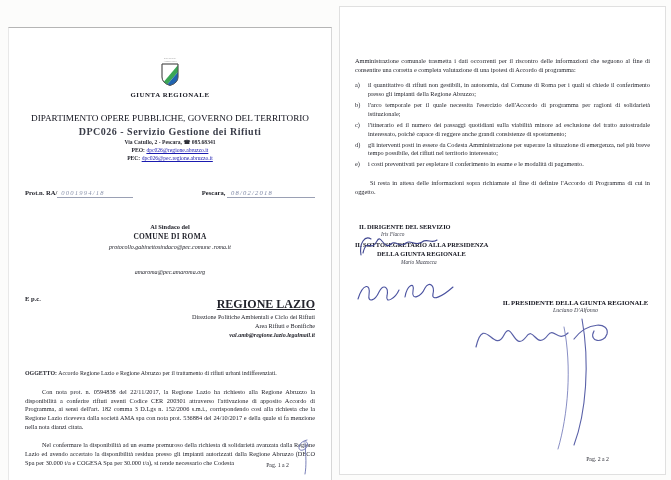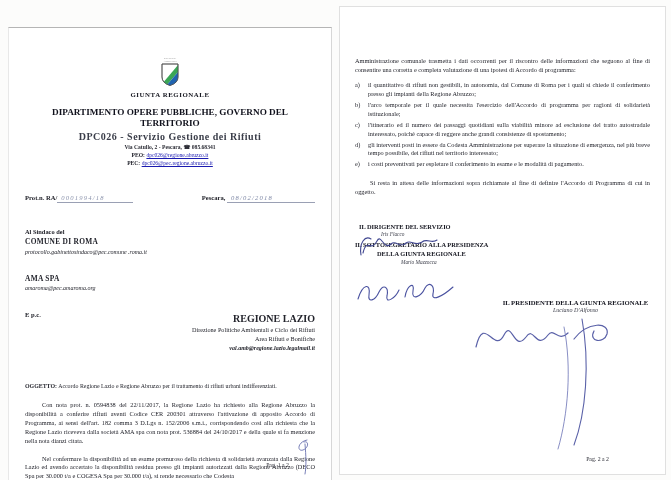--- a/index.html
+++ b/index.html
@@ -17,42 +17,42 @@
   }
   .page-right{
     left:339px;top:6px;width:327px;height:469px;
     border:1px solid #e0e0e0;
     padding:0 15px;
   }
   
   .hdr{ text-align:center; margin-top:28px;}
   .emblem{display:block;margin:0 auto;}
   .org{font-size:6.8px;font-weight:bold;letter-spacing:.6px;margin-top:3px;color:#15161f;}
-  .dept{font-size:9.2px;font-weight:bold;line-height:1.2;margin-top:9px;color:#10111c;text-align:center;}
+  .dept{font-size:9.2px;font-weight:normal;line-height:1.2;margin-top:15px;color:#10111c;text-align:center;}
   .service{font-size:10px;font-weight:bold;letter-spacing:.5px;color:#3a3d49;margin-top:2px;}
   .addr{font-size:5.6px;font-weight:bold;color:#2b2c35;margin-top:2px;}
   .maillines{font-size:5.6px;margin-top:1px;line-height:1.5;}
   .maillines b{color:#1c1d27;}
   .link{color:#1a1ab0;text-decoration:underline;}
   
   .protrow{display:flex;justify-content:space-between;margin-top:26px;font-size:6.6px;font-weight:bold;}
   .hand{
     font-style:italic;font-weight:normal;letter-spacing:1.2px;
     color:#8b93ac;border-bottom:.8px solid #9aa0b4;padding:0 6px 1px 4px;min-width:66px;display:inline-block;
   }
   .hand.date{color:#7d87a5;min-width:78px;}
   
-  .recip{text-align:left;margin-top:24px;line-height:1.5;}
+  .recip{text-align:center;margin-top:24px;line-height:1.5;}
   .recip .to-small{font-size:6.4px;font-weight:bold;}
   .recip .to-big{font-size:7.4px;font-weight:bold;letter-spacing:.3px;}
   .recip .mail{font-size:6px;font-style:italic;}
   .gap1{height:16px;}
   .epc{font-size:6.6px;font-weight:bold;margin-top:18px;}
   .recip2{text-align:right;margin-top:-6px;line-height:1.45;}
-  .recip2 .to-big{font-size:10px;font-weight:bold;}
+  .recip2 .to-big{font-size:12px;font-weight:bold;text-decoration:underline;}
   .recip2 .ln{font-size:6.2px;}
   .recip2 .mail{font-size:6px;font-style:italic;font-weight:bold;}
   
   .subject{margin-top:30px;font-size:5.9px;white-space:nowrap;overflow:hidden;}
   .subject b{text-decoration:underline;}
   .para{font-size:6.3px;line-height:1.42;text-align:justify;text-indent:17px;margin-top:9px;}
   .pagefoot{position:absolute;font-size:5.8px;color:#2b2c35;}
   .pf-left{right:42px;bottom:12px;}
   .pf-right{right:56px;bottom:12px;}
   .paraph{position:absolute;right:18px;bottom:4px;}
@@ -120,21 +120,20 @@
     <div>
       <span>Pescara,</span> <span class="hand date">08/02/2018</span>
     </div>
   </div>
 
   <div class="recip">
     <div class="to-small">Al Sindaco del</div>
     <div class="to-big">COMUNE DI ROMA</div>
     <div class="mail">protocollo.gabinettosindaco@pec.comune .roma.it</div>
     <div class="gap1"></div>
-    <div class="to-big">AMA SPA</div>
     <div class="mail">amaroma@pec.amaroma.org</div>
   </div>
 
   <div class="epc">E p.c.</div>
 
   <div class="recip2">
     <div class="to-big">REGIONE LAZIO</div>
     <div class="ln">Direzione Politiche Ambientali e Ciclo dei Rifiuti</div>
     <div class="ln">Area Rifiuti e Bonifiche</div>
     <div class="mail">val.amb@regione.lazio.legalmail.it</div>

